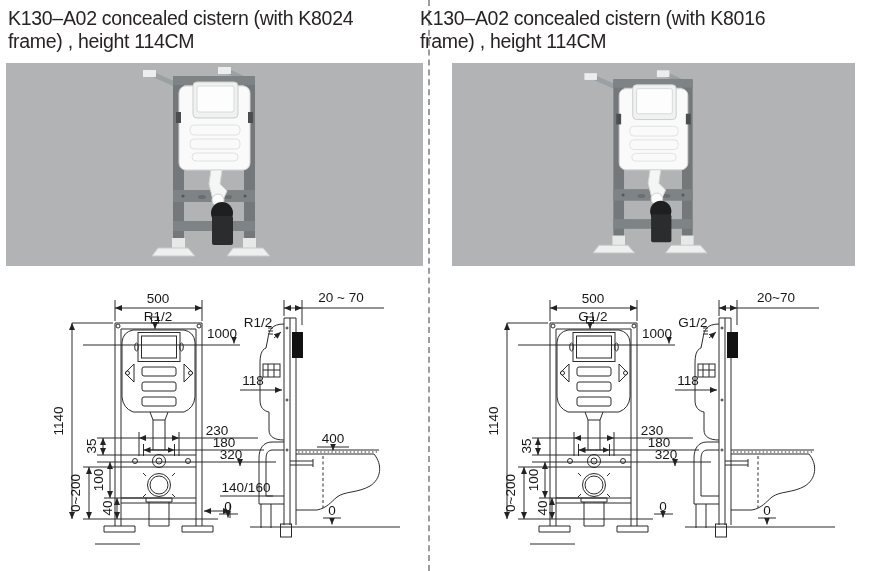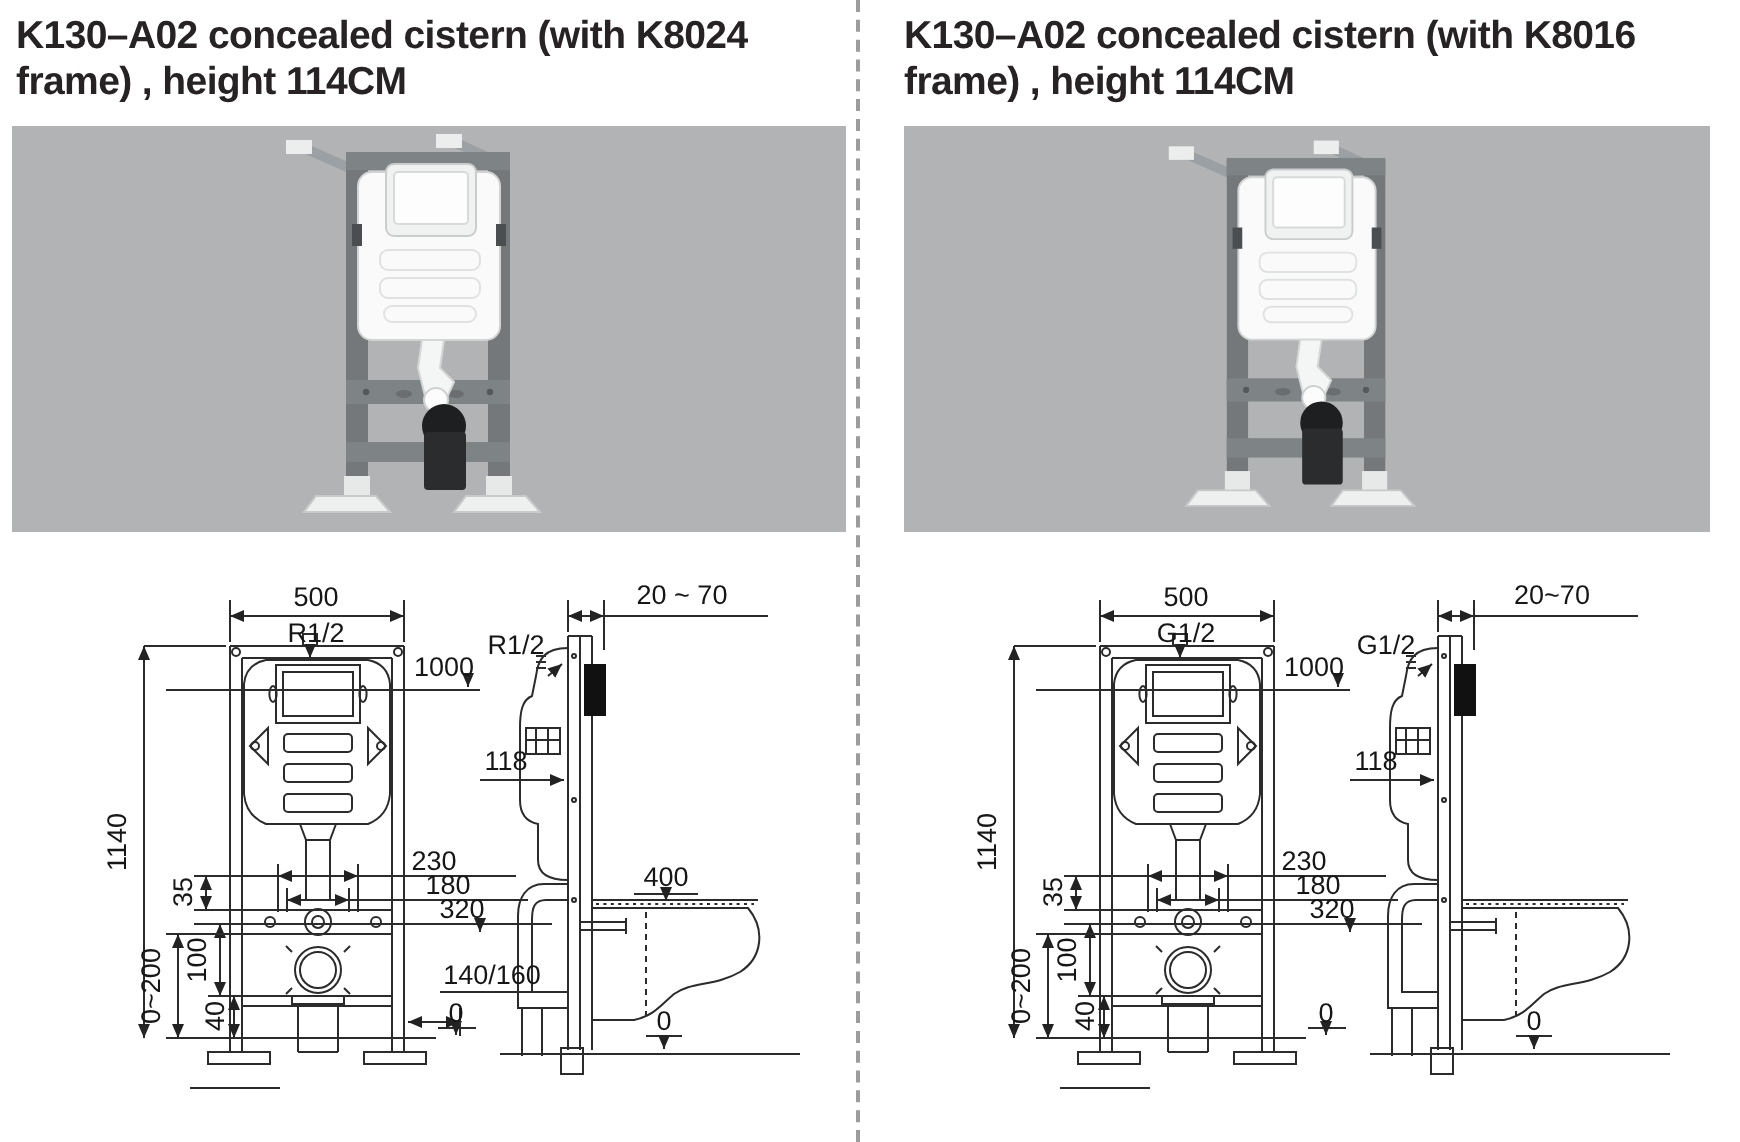--- a/index.html
+++ b/index.html
@@ -2,21 +2,21 @@
 <html><head>
 <meta charset="utf-8">
 <style>
   html,body{margin:0;padding:0}
   body{
     width:870px;height:571px;position:relative;background:#ffffff;
     font-family:"Liberation Sans",sans-serif;overflow:hidden;
   }
   .panel-title{
     position:absolute;top:7px;width:402px;
-    font-weight:bold;font-size:19.5px;line-height:1.17;
+    font-weight:normal;font-size:19.5px;line-height:1.17;
     letter-spacing:-0.3px;color:#272324;
   }
   .photo{
     position:absolute;top:63px;height:203px;background:#b2b3b4;
   }
   .photo svg{width:100%;height:100%;display:block}
   .draw{position:absolute;top:280px;width:435px;height:291px}
   .divider{
     position:absolute;left:428px;top:0;height:571px;width:0;
     border-left:2px dashed #9c9c9c;
@@ -196,21 +196,21 @@
     <text class="dt" x="258" y="47" text-anchor="middle">R1/2</text>
     <text class="dt" x="253" y="105" text-anchor="middle">118</text>
     <text class="dt" x="333" y="163" text-anchor="middle">400</text>
     <text class="dt" x="332" y="235" text-anchor="middle">0</text>
   </svg>
 </div>
 
 <div class="divider"></div>
 
 <div>
-  <div class="panel-title" style="left:452px">K130–A02 concealed cistern (with K8016 frame) , height 114CM</div>
+  <div class="panel-title" style="left:420px">K130–A02 concealed cistern (with K8016 frame) , height 114CM</div>
 
   <div class="photo" style="left:452px;width:403px">
     <svg viewBox="0 0 417 203">
       <use href="#photo-geo"></use>
     </svg>
   </div>
 
   <svg class="draw" style="left:435px" viewBox="0 0 435 291">
     <g>
       <use href="#geo-front"></use>

